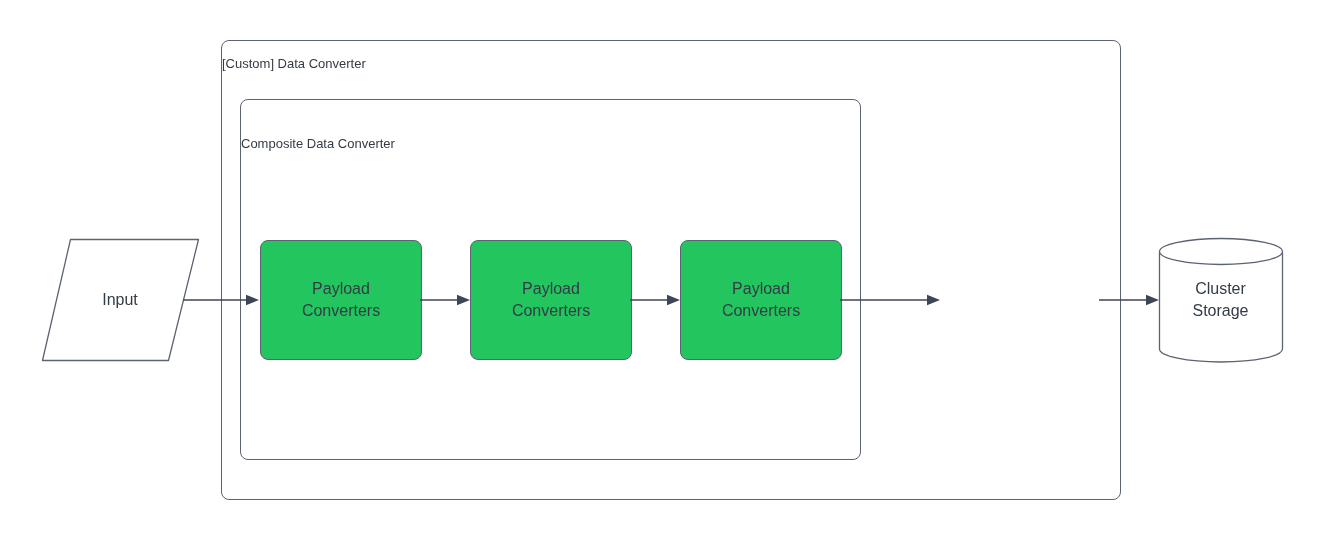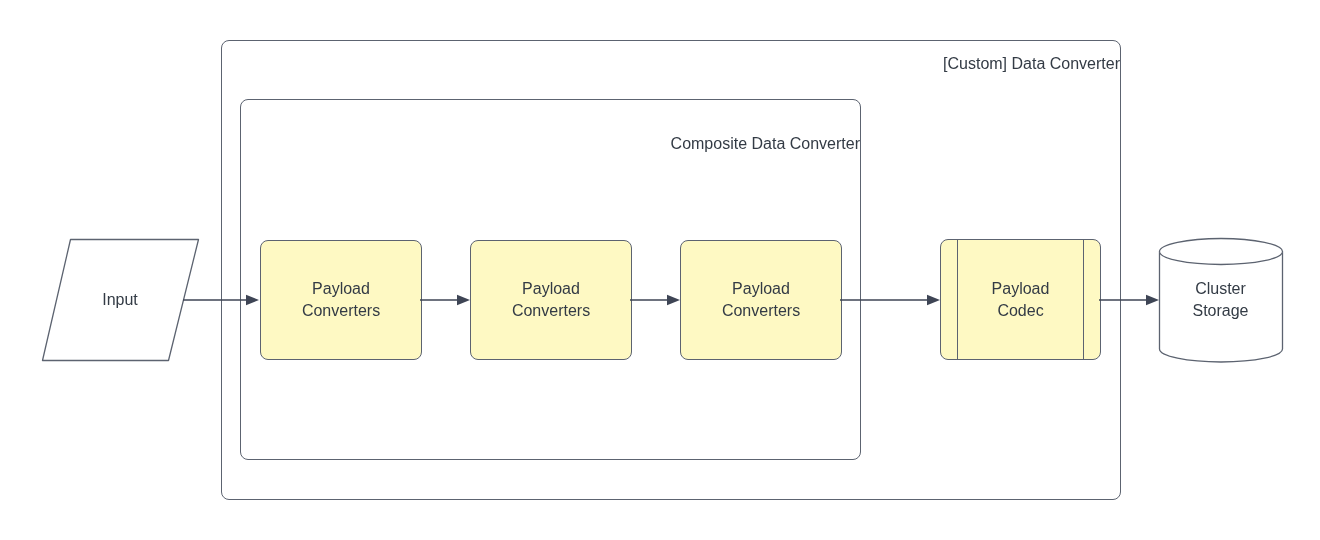--- a/index.html
+++ b/index.html
@@ -15,33 +15,33 @@
     position:absolute;
     border:1px solid var(--c-border,#5c6370);
     border-radius:8px;
     z-index:1;
     background:transparent;
   }
   .group-outer{left:221px;top:40px;width:898px;height:458px;}
   .group-inner{left:240px;top:99px;width:619px;height:359px;}
   .group-title{
     position:absolute;left:0;right:0;
-    text-align:right;
-    font-size:16px;line-height:20px;
+    text-align:left;
+    font-size:13px;line-height:20px;
   }
   .group-outer > .group-title{top:13px;}
   .group-inner > .group-title{top:34px;}
   .node{
     position:absolute;
     display:flex;align-items:center;justify-content:center;
     text-align:center;
     font-size:16px;line-height:22px;
     border:1px solid var(--c-border,#5c6370);
     border-radius:8px;
-    background:#fef9c3;
+    background:#22c55e;
     z-index:2;
   }
   .node .label{display:inline-block;}
   .node-box1{left:260px;top:240px;width:160px;height:118px;}
   .node-box2{left:470px;top:240px;width:160px;height:118px;}
   .node-box3{left:680px;top:240px;width:160px;height:118px;}
   .node-box1 .label,.node-box2 .label,.node-box3 .label{width:110px;}
   .node-codec{left:940px;top:239px;width:159px;height:119px;}
   .node-codec .label{width:90px;}
   .codec-line{
@@ -82,25 +82,20 @@
   <div class="node node-box1">
     <span class="label">Payload Converters</span>
   </div>
   <div class="node node-box2">
     <span class="label">Payload Converters</span>
   </div>
   <div class="node node-box3">
     <span class="label">Payload Converters</span>
   </div>
 
-  <div class="node node-codec">
-    <div class="codec-line codec-line-left"></div>
-    <div class="codec-line codec-line-right"></div>
-    <span class="label">Payload Codec</span>
-  </div>
 
   <svg class="svg-overlay" width="1320" height="540" viewBox="0 0 1320 540">
 
     <path class="shape" stroke-linejoin="round" d="M 70.5 239.5 L 198.5 239.5 L 168.5 360.5 L 42.5 360.5 Z"></path>
 
     <path class="shape" d="M 1159.5 251.5 L 1159.5 349 A 61.5 13 0 0 0 1282.5 349 L 1282.5 251.5"></path>
     <ellipse class="shape" cx="1221" cy="251.5" rx="61.5" ry="13"></ellipse>
 
     <line class="edge" x1="183" y1="300" x2="247" y2="300"></line>
     <polygon class="edge-head" points="259,300 246,294.8 246,305.2"></polygon>

